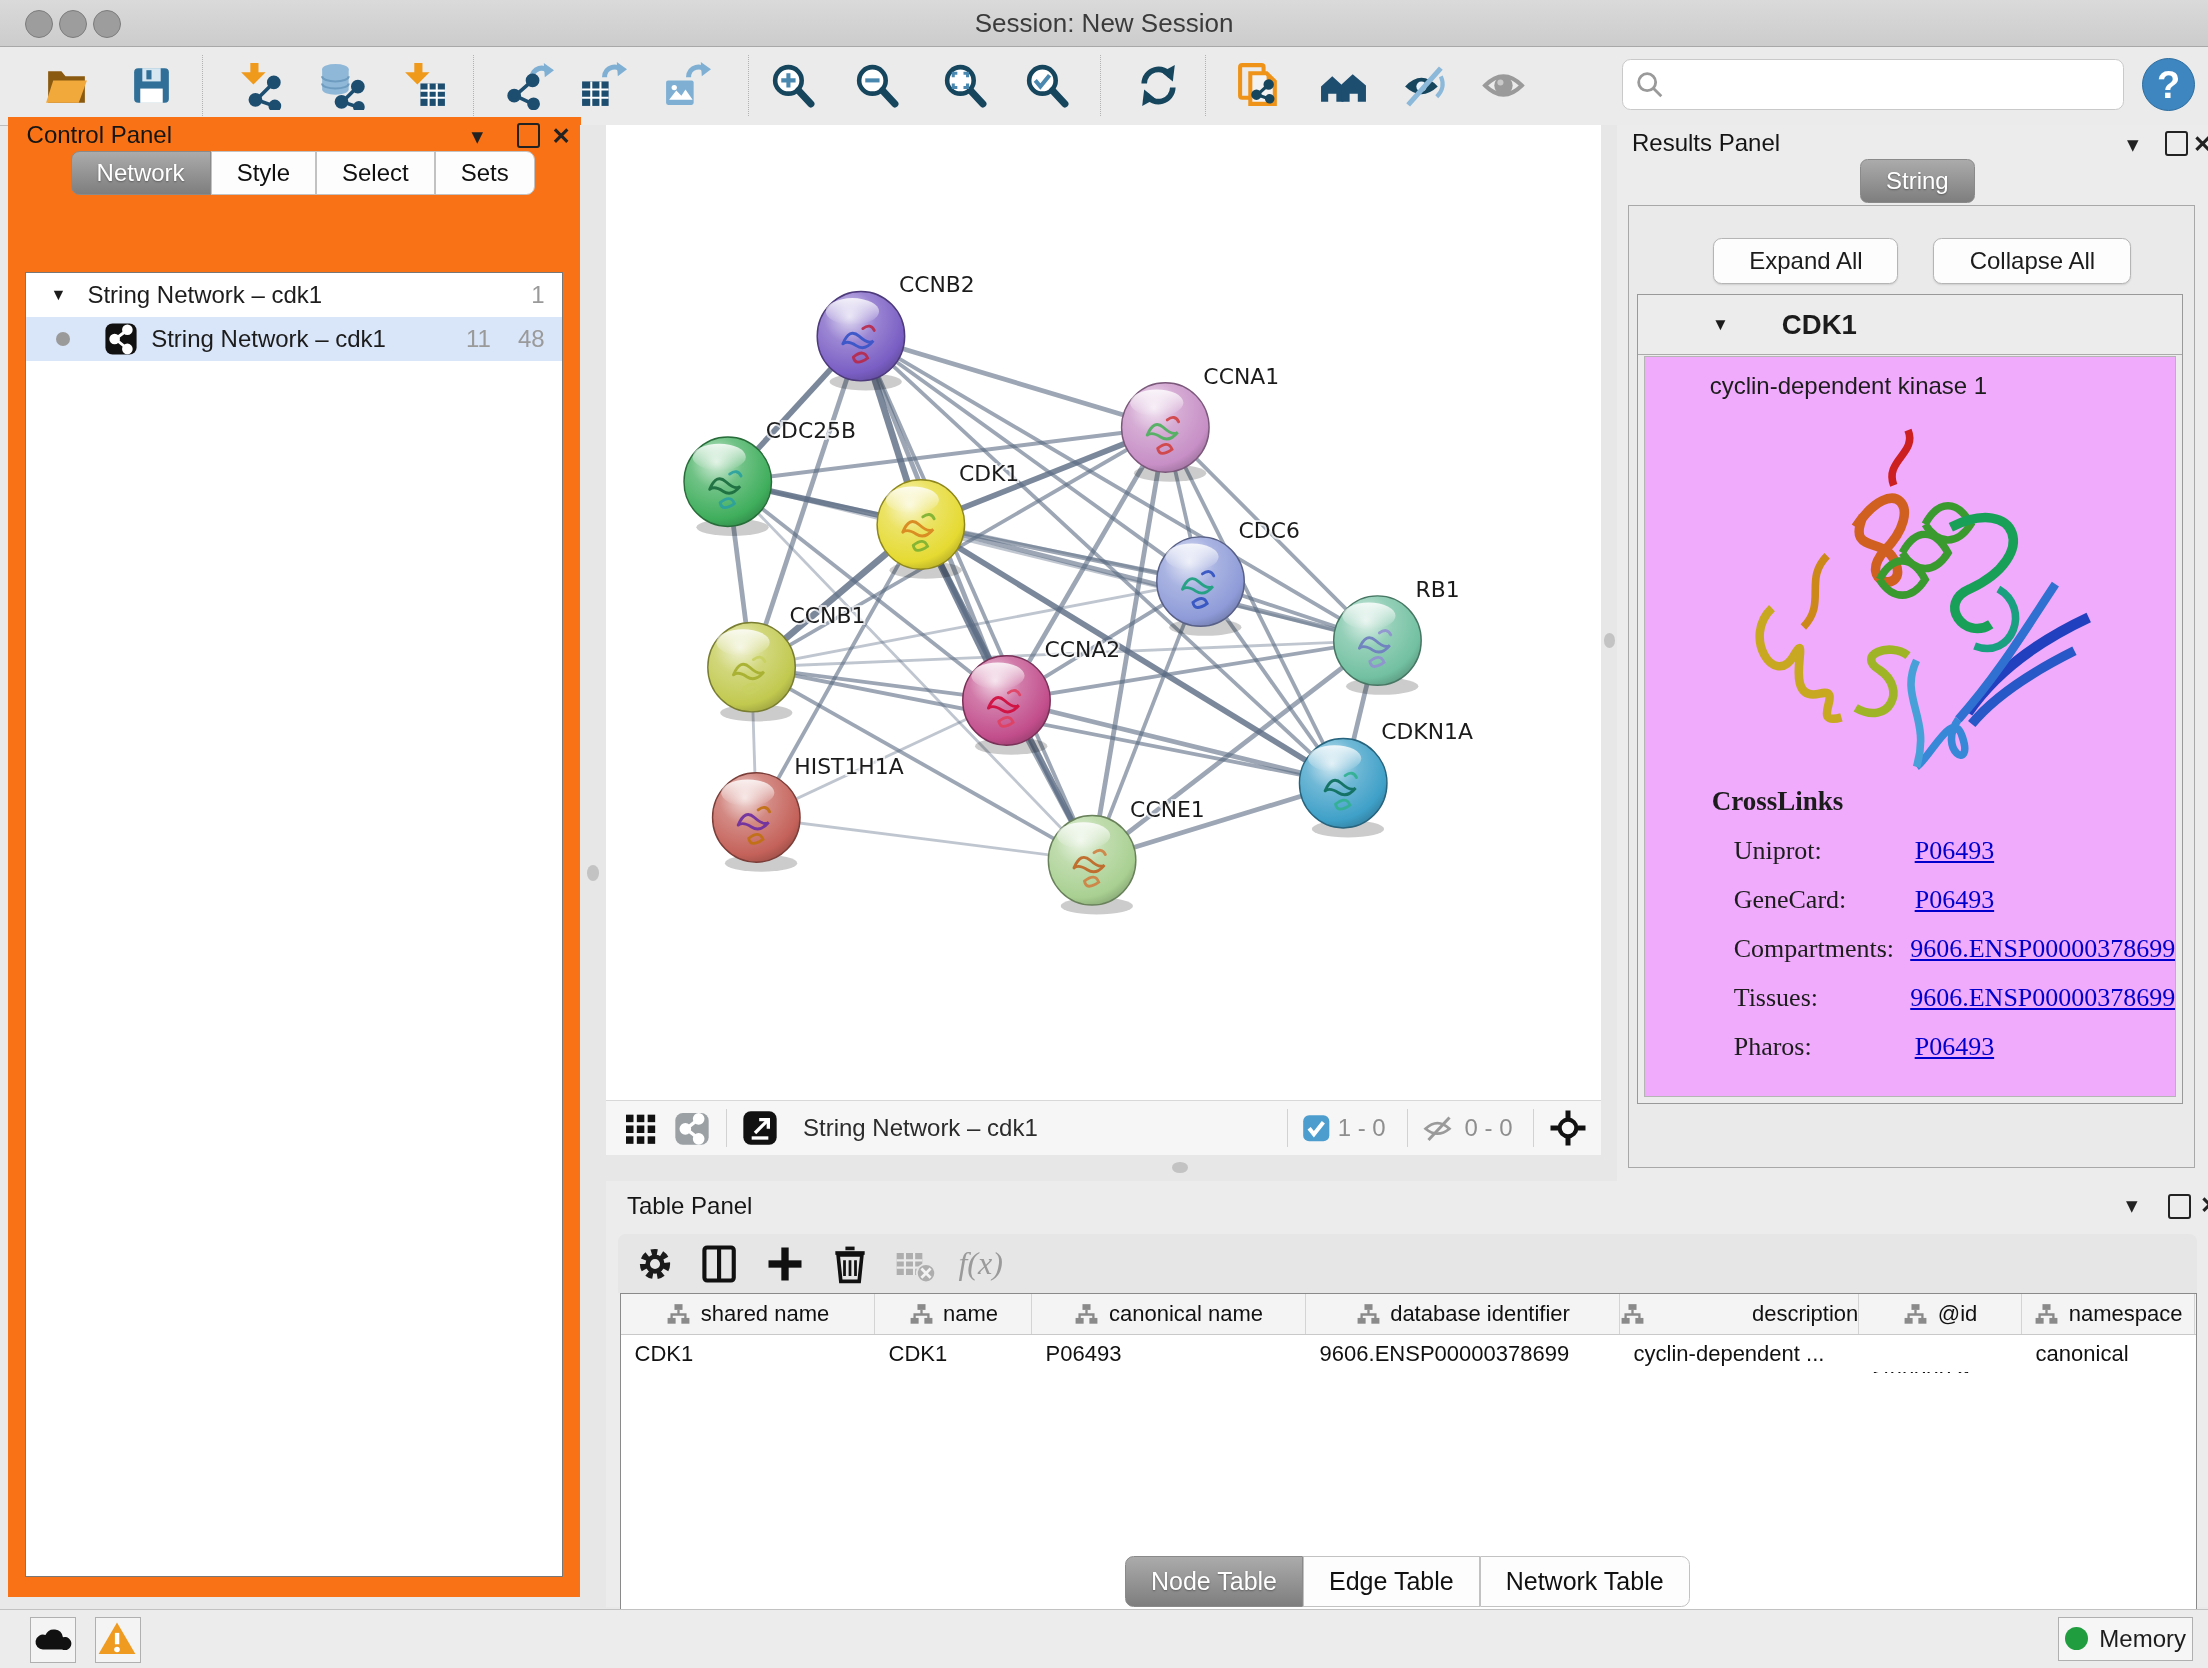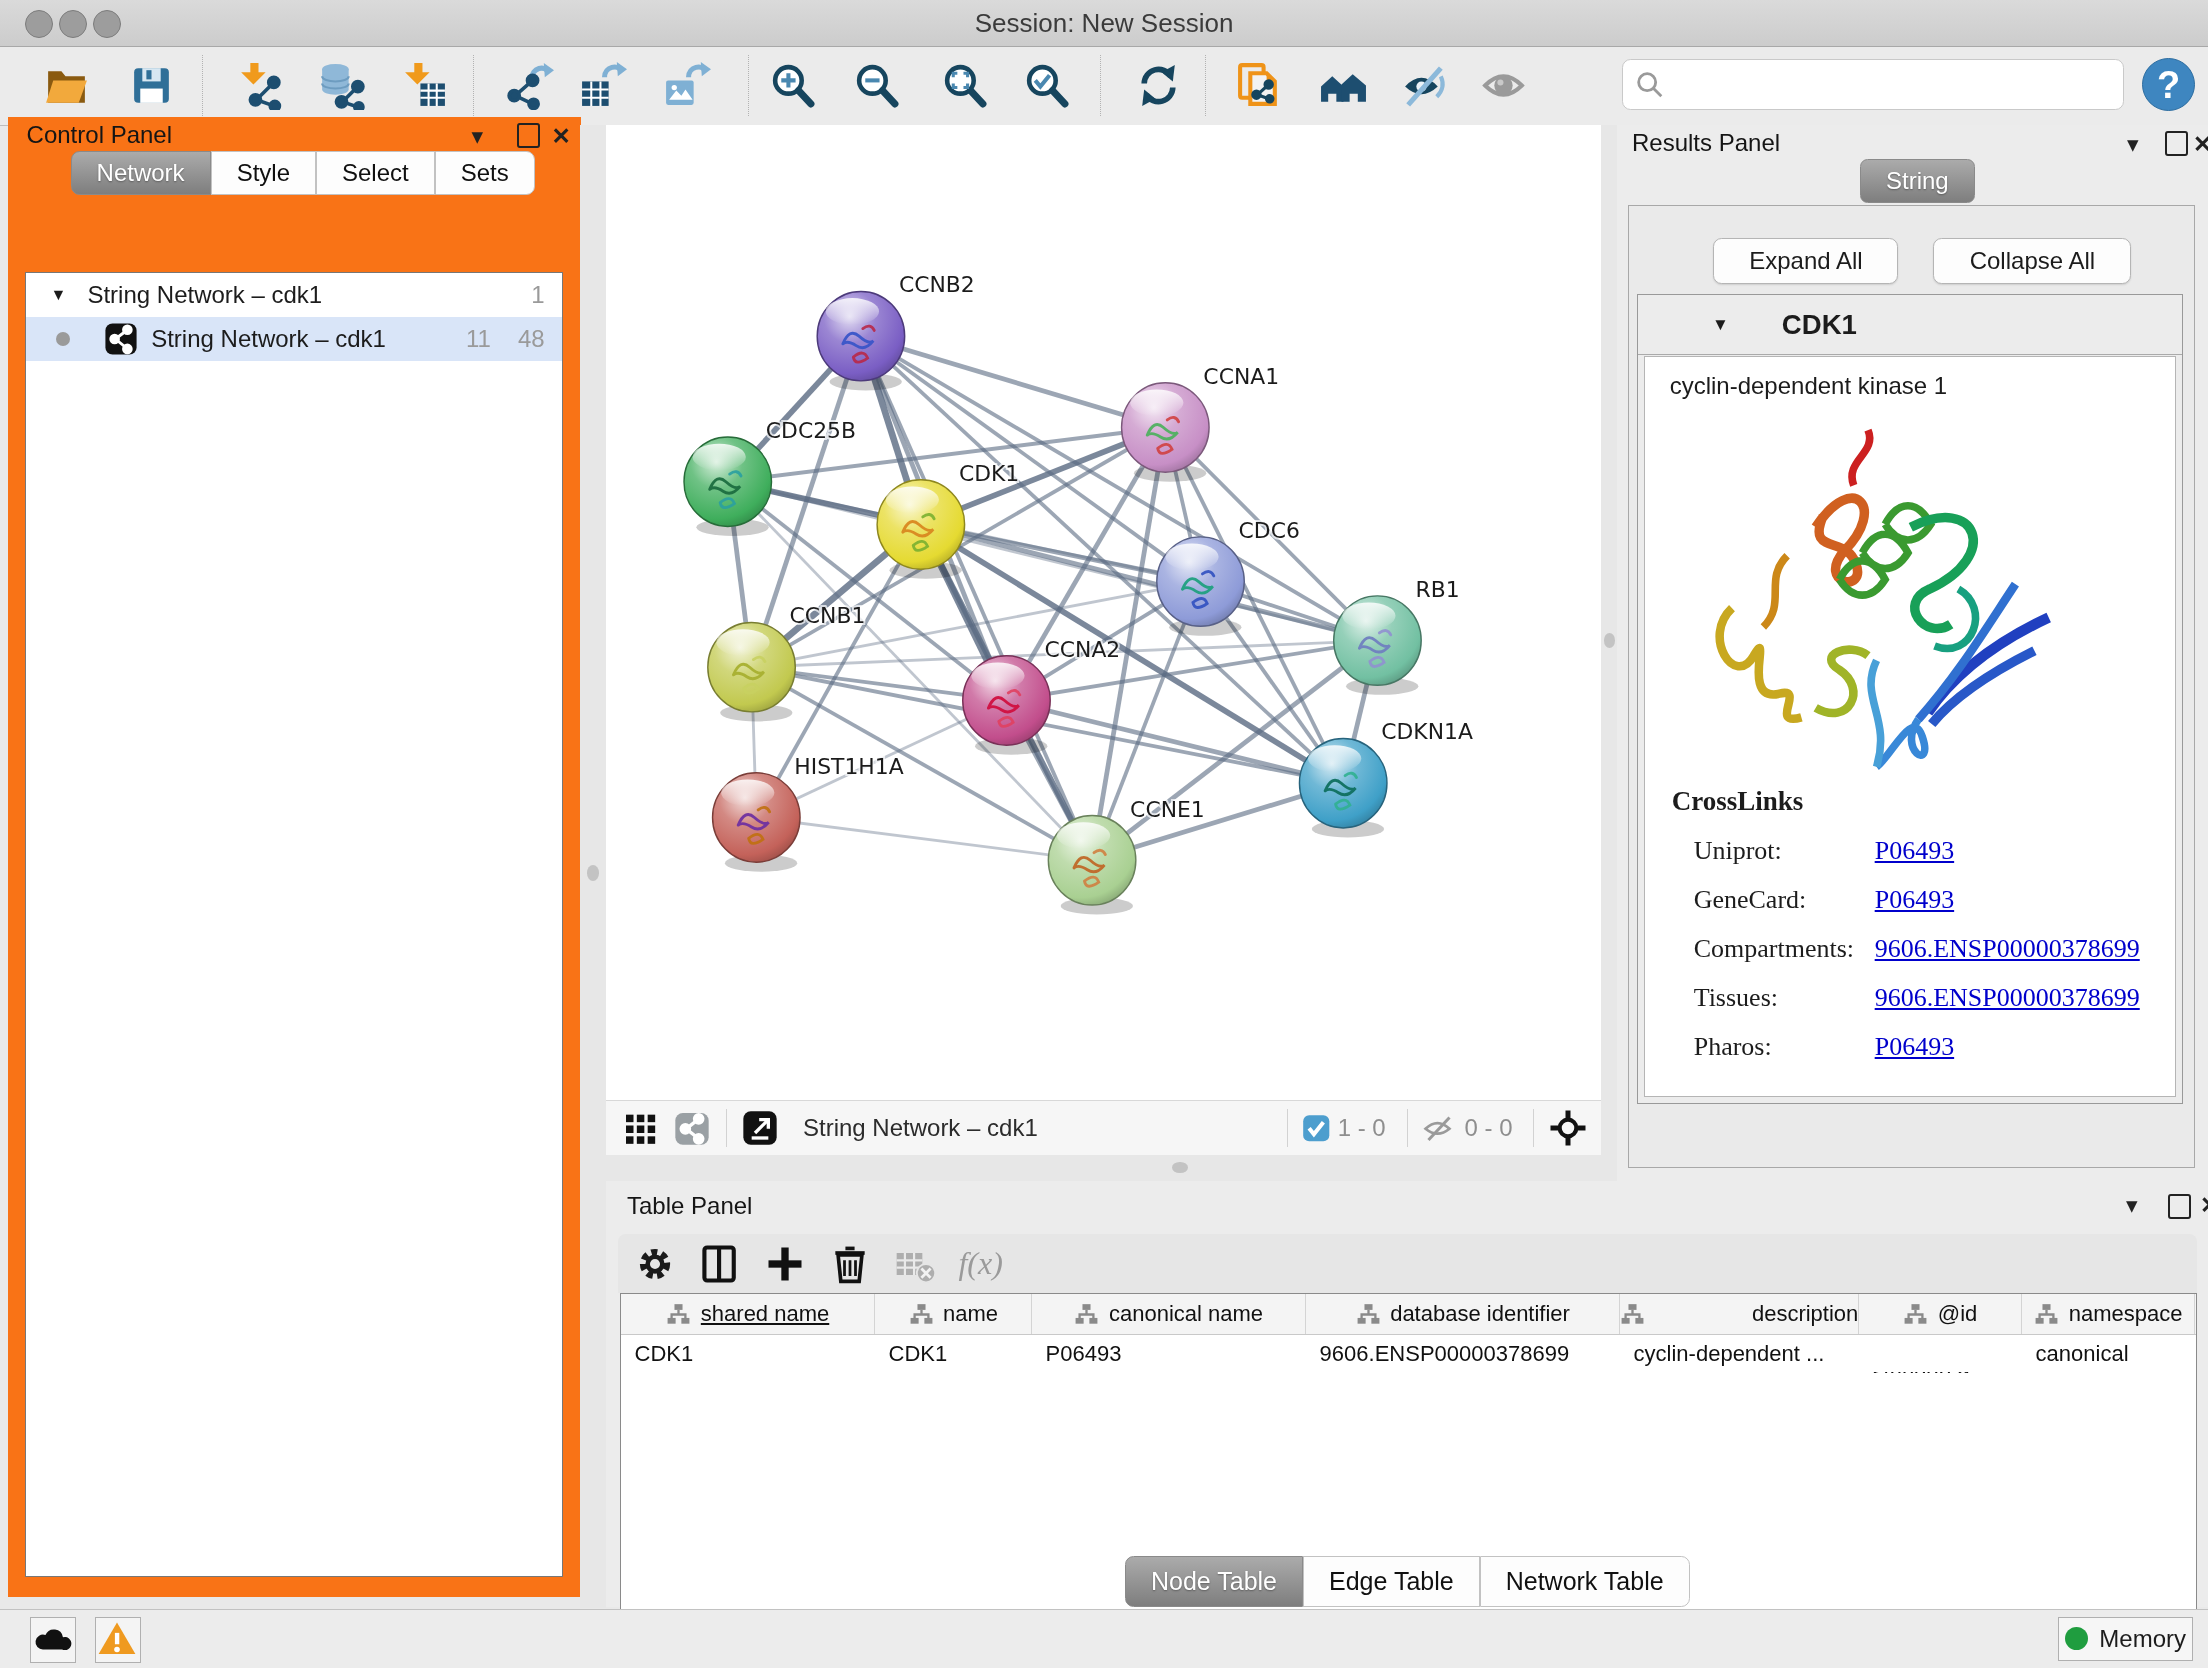--- a/index.html
+++ b/index.html
@@ -59,21 +59,21 @@
   .rp-tab{position:absolute;left:243px;top:34px;border-radius:7.6px;}
   .rp-box{position:absolute;left:11.4px;top:80px;width:567px;height:963px;background:#eaeaea;
           border:1.9px solid #a8a8a8;box-sizing:border-box;}
   .rp-btn{position:absolute;height:44px;background:#fdfdfd;border:1.4px solid #b5b5b5;border-radius:8.6px;
           font-size:24px;text-align:center;line-height:44px;cursor:pointer;box-shadow:0 1px 1.9px rgba(0,0,0,.12);}
   .rp-entry{position:absolute;left:7.6px;top:88px;width:546px;height:810px;border:1.4px solid #999;
             background:#ececec;box-sizing:border-box;}
   .rp-entry-head{height:59px;border-bottom:1.4px solid #aaa;display:flex;align-items:center;}
   .rp-entry-name{font-size:27.6px;font-weight:bold;margin-left:53px;}
   .rp-entry-body{position:absolute;left:5.7px;top:61px;right:5.7px;bottom:5.7px;border:1.4px solid #b5b5b5;
-                 background:#ffffff;overflow:hidden;}
+                 background:#f0abfc;overflow:hidden;padding-left:40px;}
   .rp-desc{font-size:24px;margin:15px 0 0 25px;}
   .protein{display:block;margin:13.3px auto 0 28.5px;}
   .xl{font-family:"Liberation Serif",serif;}
   .xl-title{font-size:27px;font-weight:bold;margin:1.9px 0 0 27px;}
   .xl-row{display:flex;font-size:26px;margin:19px 0 0 49px;}
   .xl-row .l{width:181px;}
   .xl-row .v{color:#0000cc;text-decoration:underline;cursor:pointer;}
   
   #table-panel{position:absolute;left:606px;top:1181px;width:1603px;height:426px;background:#ececec;}
   .tp-toolbar{position:absolute;left:12.4px;top:53px;width:1579px;height:59px;background:#e6e6e6;
@@ -696,21 +696,21 @@
       <svg class="ic" style="opacity:.5" viewBox="0 0 48 48">
           <rect x="4" y="12" width="28" height="24" fill="#777"></rect>
           <path d="M4 20h28M4 28h28M13 12v24M23 12v24" stroke="#eee" stroke-width="2.4"></path>
           <circle cx="36" cy="34" r="10" fill="#777" stroke="#e6e6e6" stroke-width="2"></circle>
           <path d="M31 29l10 10M41 29l-10 10" stroke="#fff" stroke-width="3"></path>
         </svg>
       <span class="fx">f(x)</span>
     </div>
     <div class="tp-table">
       <div class="th-row" id="thead-row">
-          <div class="th-cell" style="width: 254px; text-decoration: underline;">
+          <div class="th-cell" style="width: 254px;">
             <svg viewBox="0 0 21 20">
               <g fill="#8a8a8a">
                 <rect x="7" y="1" width="7" height="5"></rect>
                 <rect x="1" y="13" width="7" height="5"></rect>
                 <rect x="13" y="13" width="7" height="5"></rect>
               </g>
               <path d="M10.5 6v4M4.5 13v-3h12v3" stroke="#8a8a8a" fill="none" stroke-width="2"></path>
             </svg>
             <span>shared name</span>
           </div>

